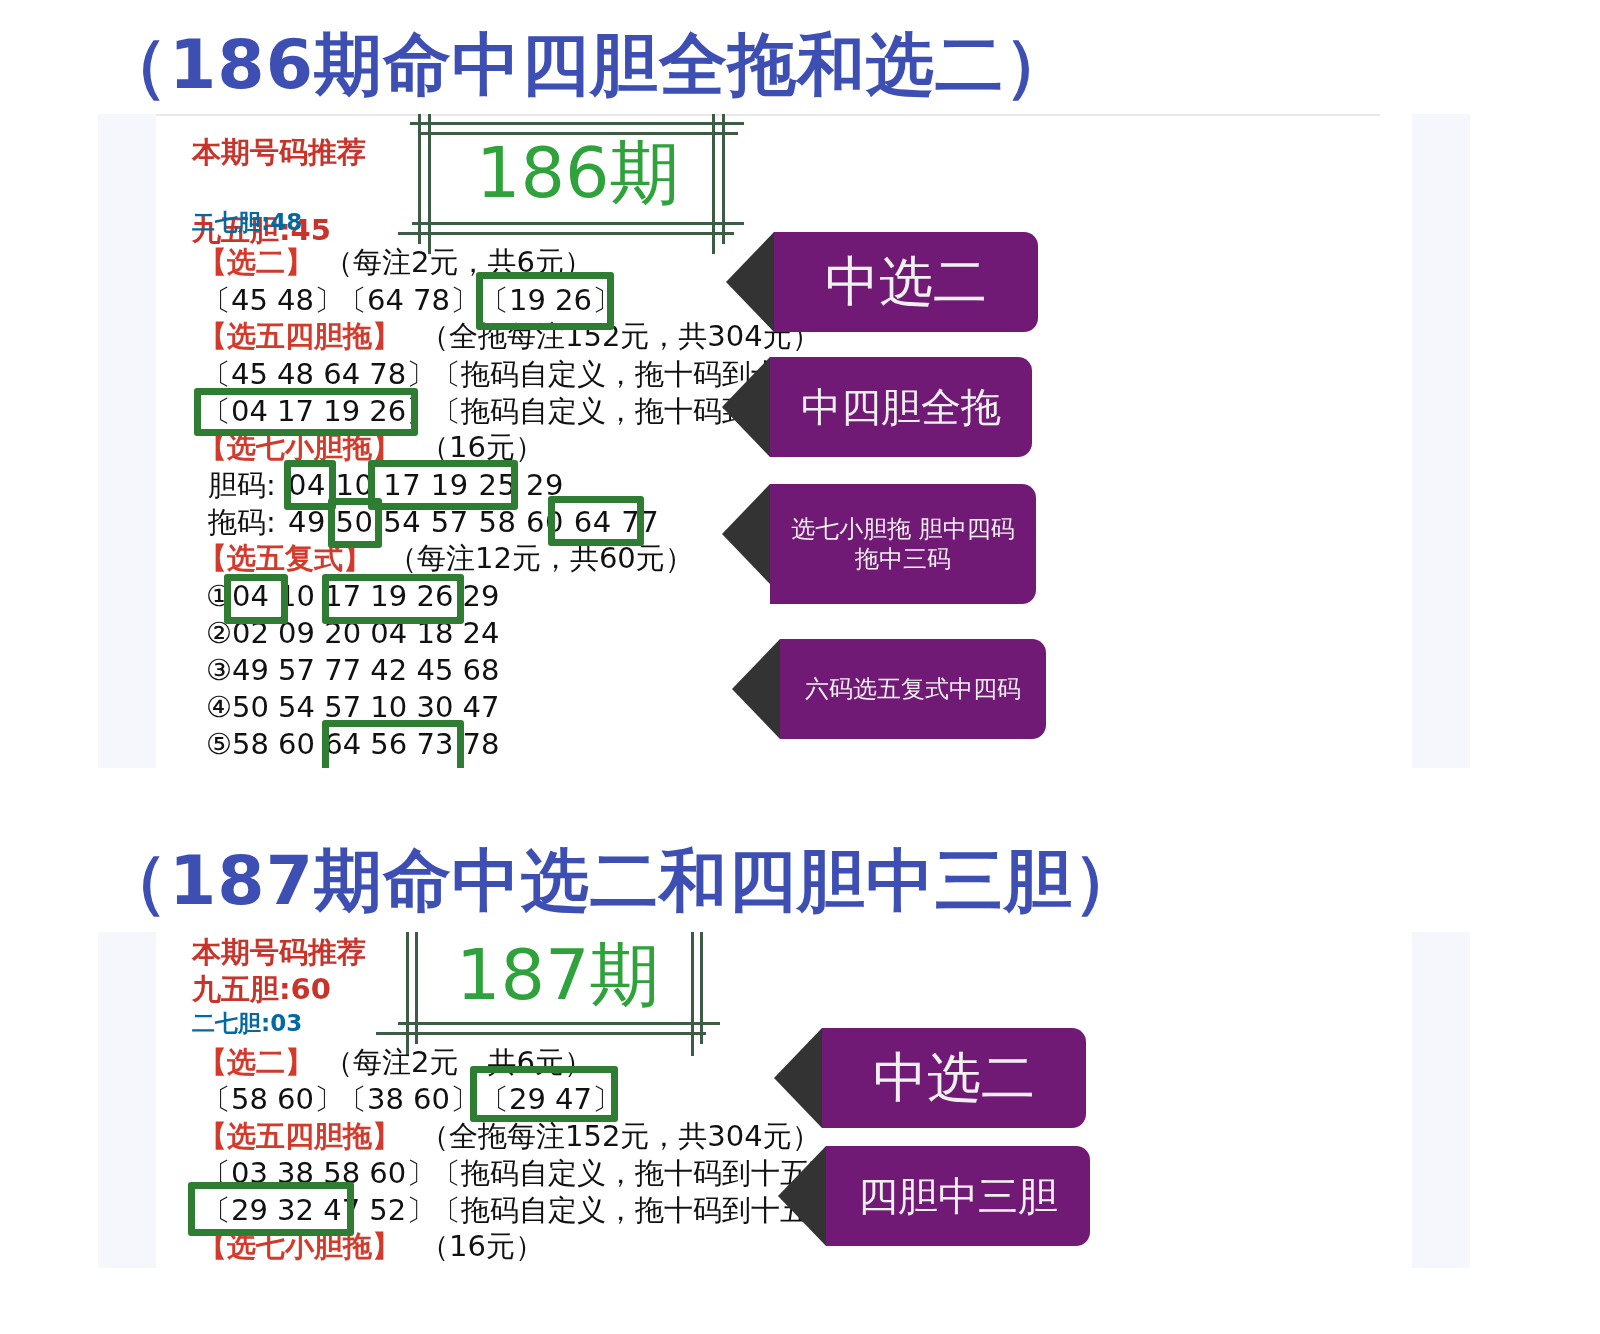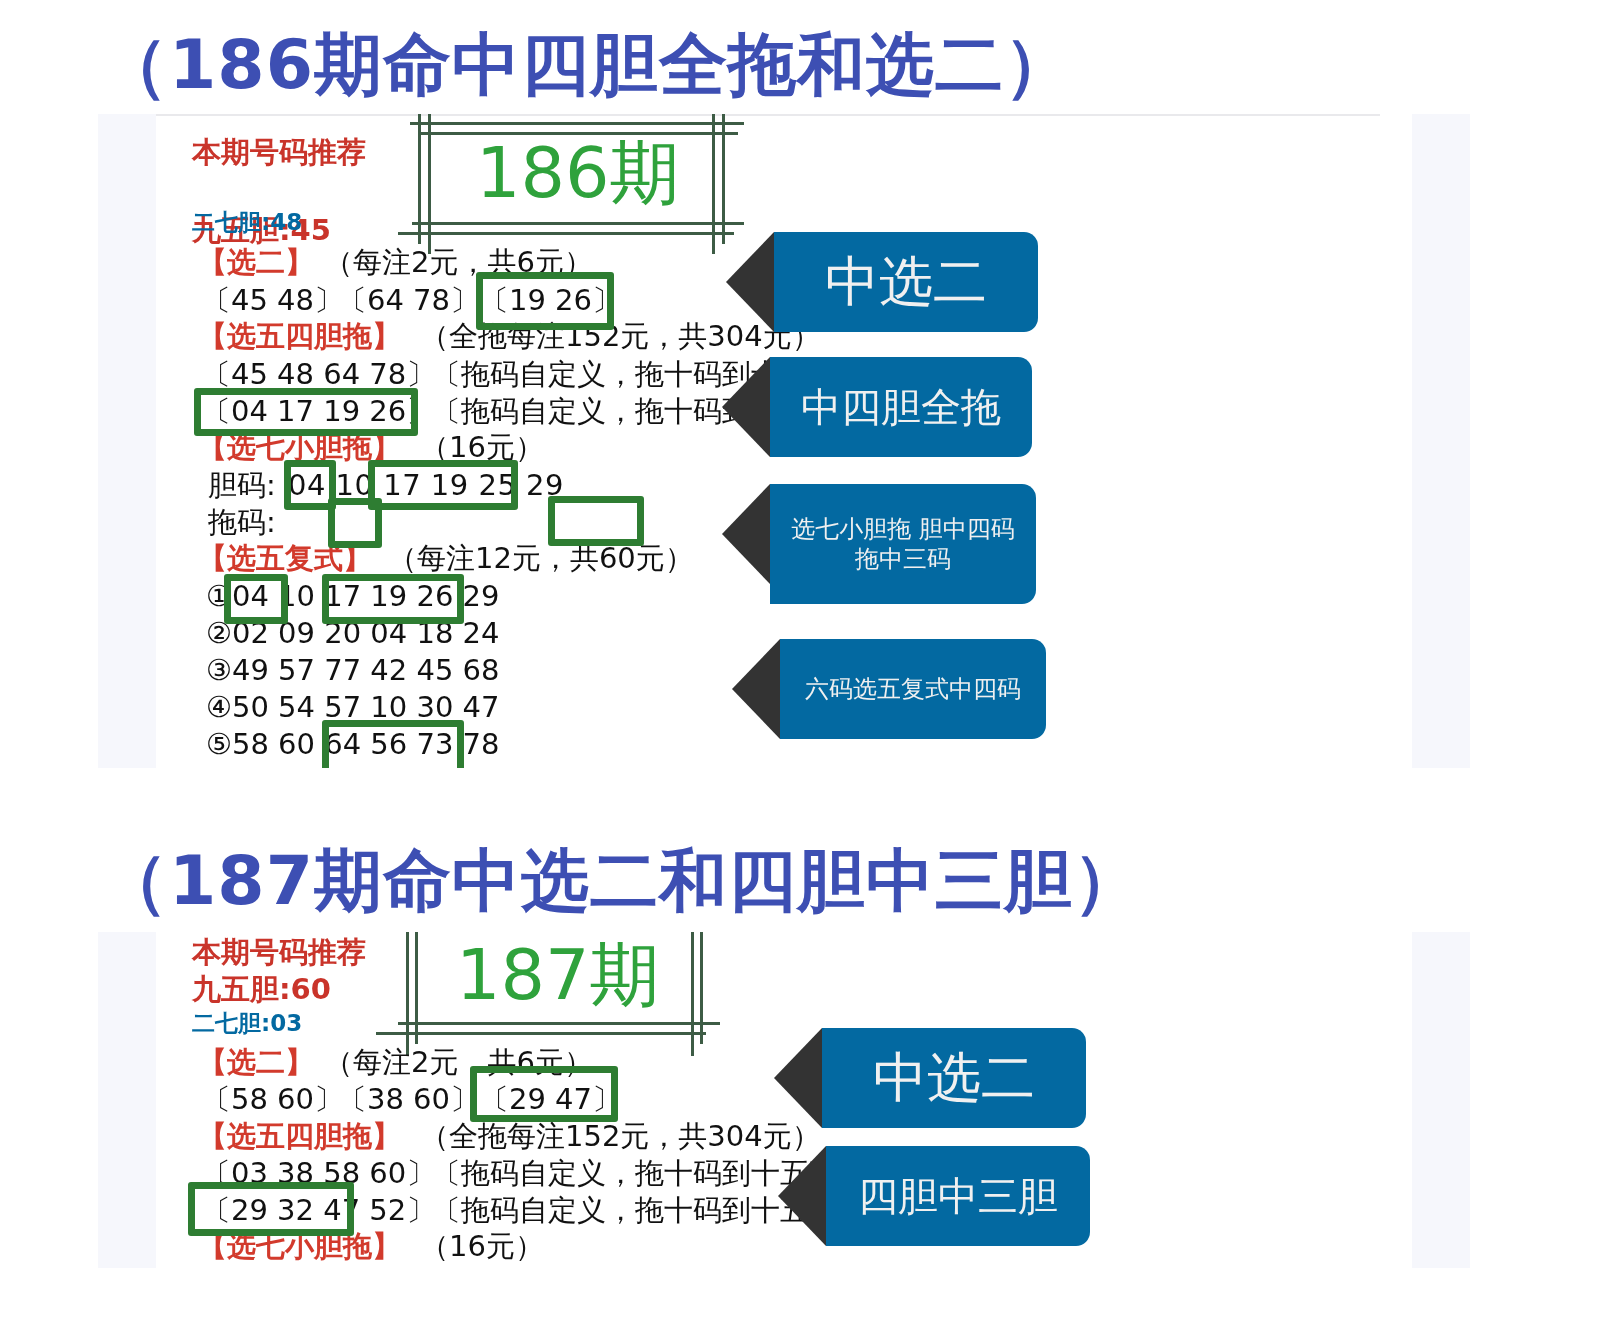--- a/index.html
+++ b/index.html
@@ -24,21 +24,21 @@
   .sec-red { color: #d23a2c; font-weight: bold; font-size: 29px; }
   .body { color: #111; font-size: 29px; }
 
   .period-box { position: absolute; }
   .period-box .ln { position: absolute; background: #3d5c45; }
   .period-label { position: absolute; color: #2fa23c; font-size: 70px; font-family: "DejaVu Sans", sans-serif; white-space: nowrap; line-height: 1; }
 
   .hl { position: absolute; border: 7px solid #2e7d32; border-radius: 3px; }
 
   .tag {
-    position: absolute; background: #0369a1; color: #f0f0f0;
+    position: absolute; background: #701a75; color: #f0f0f0;
     border-radius: 0 14px 14px 0; display: flex; align-items: center; justify-content: center;
     text-align: center; line-height: 1.25;
   }
   .tag::before {
     content: ""; position: absolute; left: -48px; top: 0; width: 0; height: 0;
     border-top: 50px solid transparent; border-bottom: 50px solid transparent;
     border-right: 48px solid #333333;
   }
   .tag span { position: relative; }
 </style>
@@ -79,20 +79,21 @@
   <div class="txt body" style="left:104px; top:246px;">〔45 48 64 78〕</div>
   <div class="txt body" style="left:334px; top:246px;">〔拖码自定义，拖十码到十五码为最佳〕</div>
   <div class="txt body" style="left:104px; top:283px;">〔04 17 19 26〕</div>
   <div class="txt body" style="left:334px; top:283px;">〔拖码自定义，拖十码到十五码为最佳〕</div>
 
   <div class="txt sec-red" style="left:100px; top:319px;">【选七小胆拖】</div>
   <div class="txt body" style="left:322px; top:319px;">（16元）</div>
   <div class="txt body" style="left:110px; top:357px;">胆码:</div>
   <div class="txt body" style="left:190px; top:357px; letter-spacing:0.5px;">04 10 17 19 25 29</div>
   <div class="txt body" style="left:110px; top:394px;">拖码:</div>
+  <div class="txt body" style="left:190px; top:394px; letter-spacing:0.5px;">49 50 54 57 58 60 64 77</div>
 
   <div class="txt sec-red" style="left:100px; top:430px;">【选五复式】</div>
   <div class="txt body" style="left:290px; top:430px;">（每注12元，共60元）</div>
   <div class="txt body" style="left:108px; top:468px;">①04 10 17 19 26 29</div>
   <div class="txt body" style="left:108px; top:505px;">②02 09 20 04 18 24</div>
   <div class="txt body" style="left:108px; top:542px;">③49 57 77 42 45 68</div>
   <div class="txt body" style="left:108px; top:579px;">④50 54 57 10 30 47</div>
   <div class="txt body" style="left:108px; top:616px;">⑤58 60 64 56 73 78</div>
 
   <div class="hl" style="left:378px; top:158px; width:138px; height:58px;"></div>

